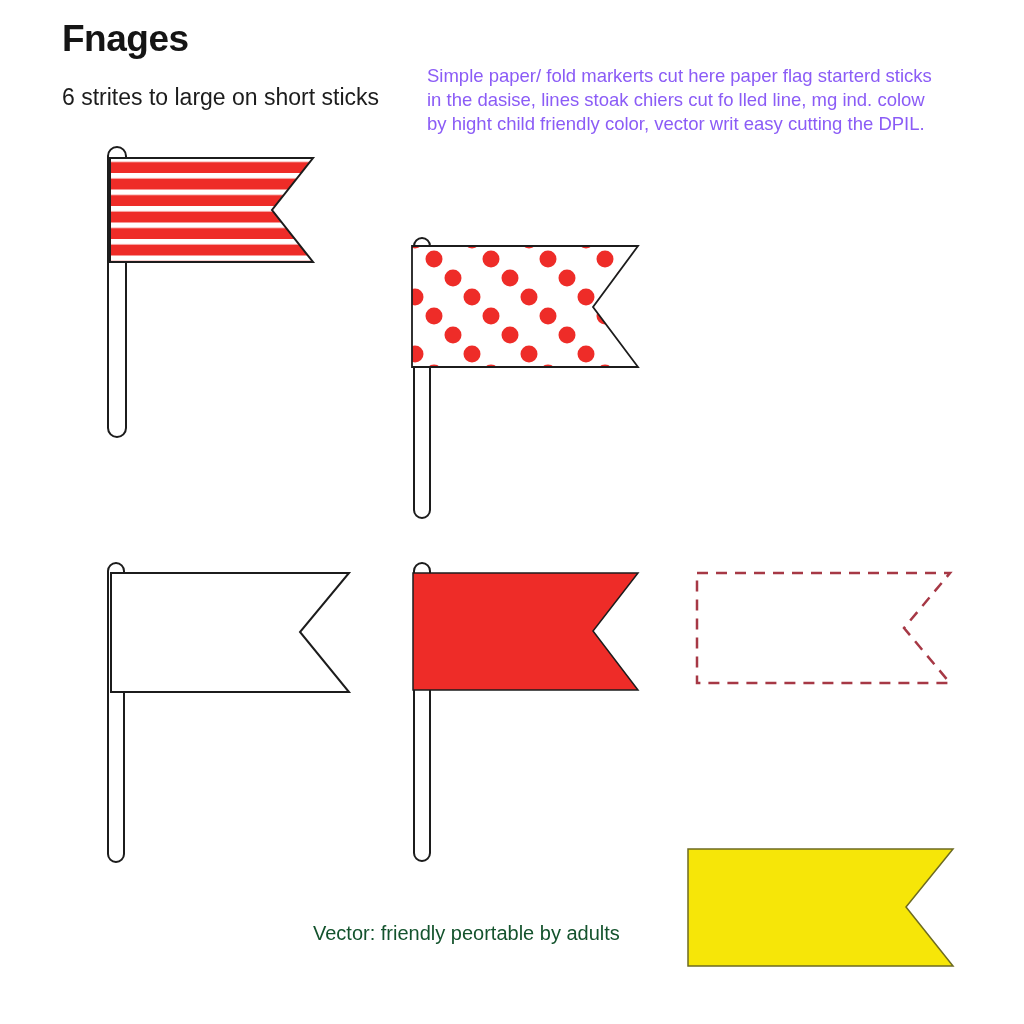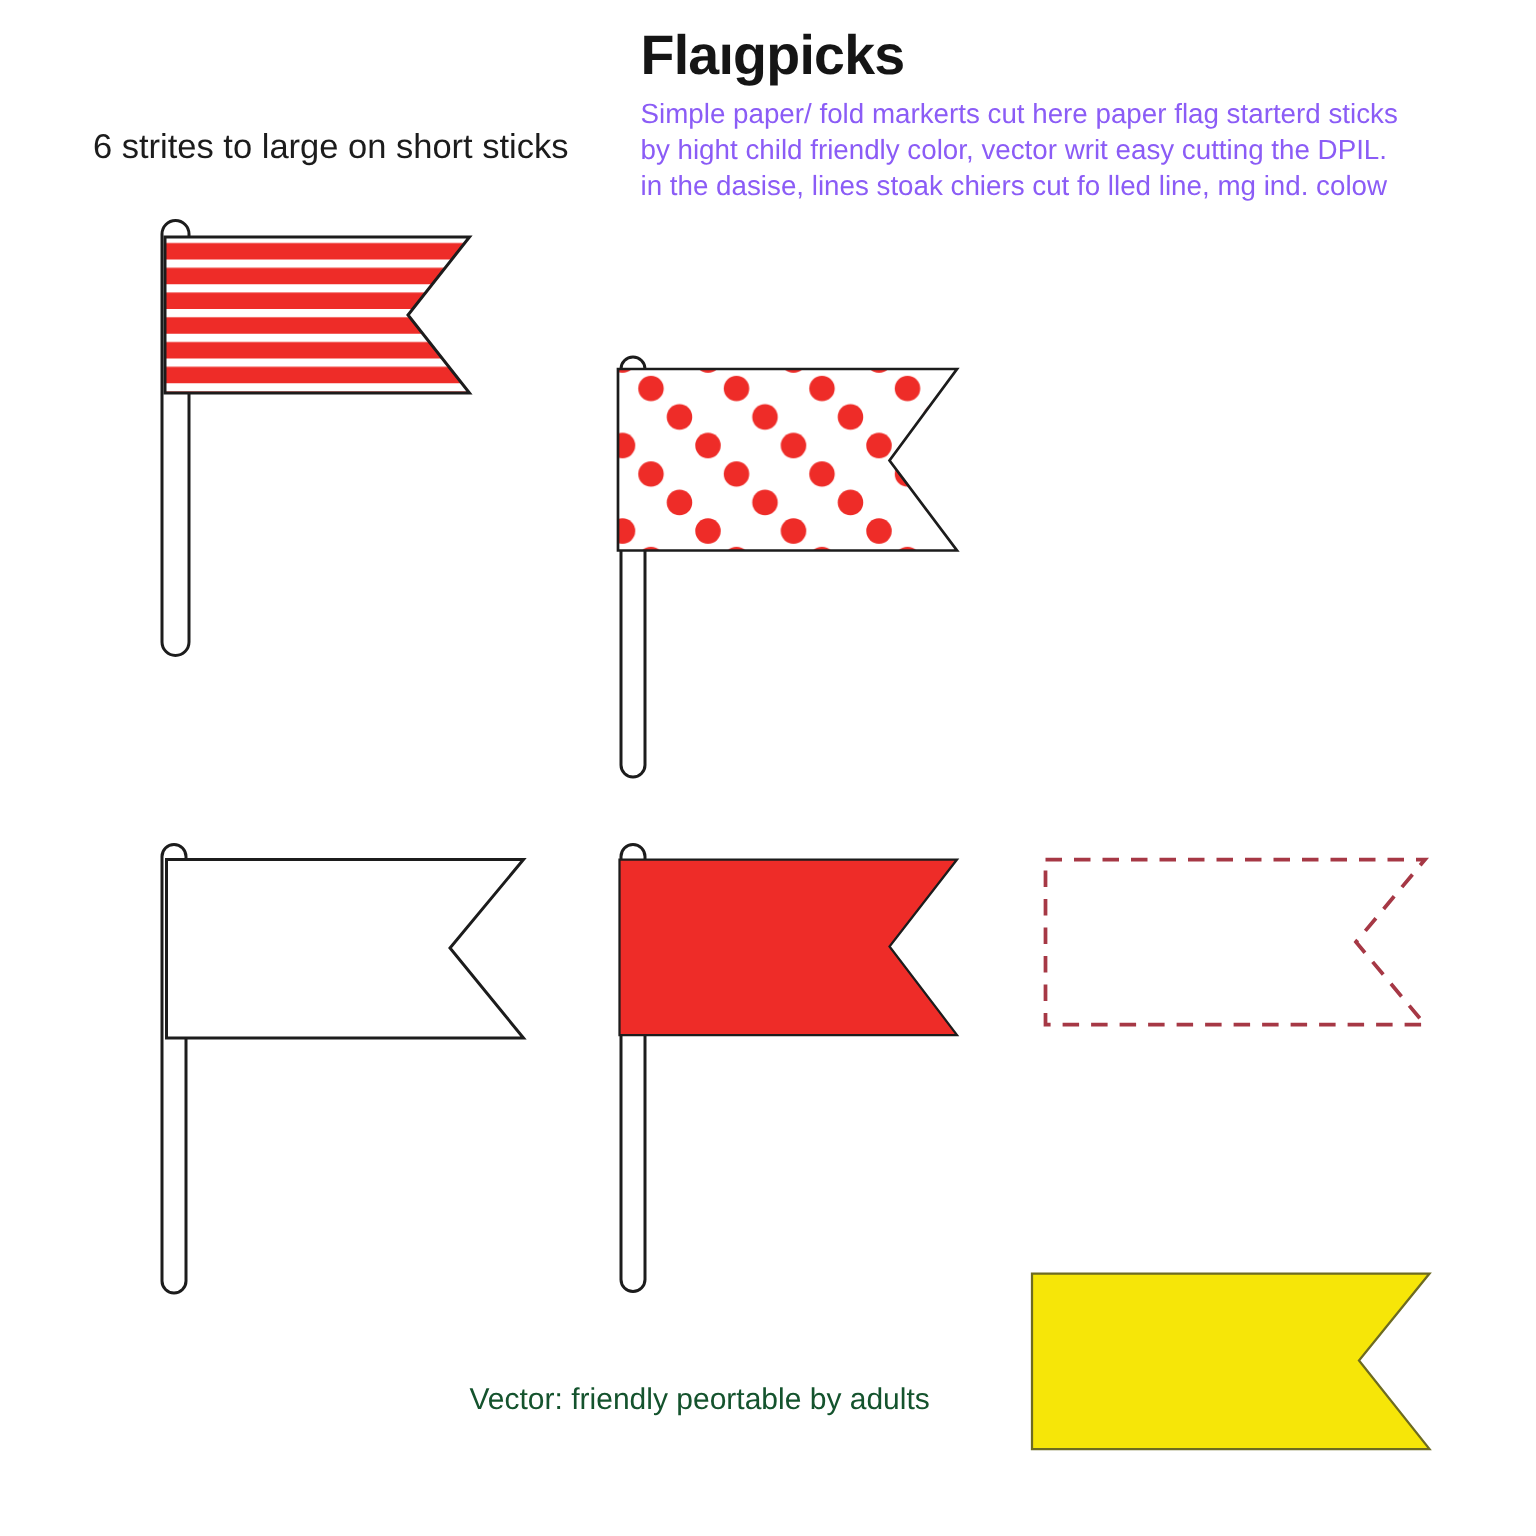--- a/index.html
+++ b/index.html
@@ -40,27 +40,27 @@
     color: #14532d;
     white-space: nowrap;
   }
   svg { display: block; }
 </style>
 </head>
 <body>
 
 <div class="canvas">
 
+  <div class="abs title" style="left:62px; top:18px;">Fnages</div>
   <div class="abs subtitle" style="left:62px; top:84px;">6 strites to large on short sticks</div>
 
-  <div class="abs title" style="left:427px; top:16px;">Flaıgpicks</div>
   <div class="abs desc" style="left:427px; top:64px;">
     <div>Simple paper/ fold markerts cut here paper flag starterd sticks</div>
+    <div>in the dasise, lines stoak chiers cut fo lled line, mg ind. colow</div>
     <div>by hight child friendly color, vector writ easy cutting the DPIL.</div>
-    <div>in the dasise, lines stoak chiers cut fo lled line, mg ind. colow</div>
   </div>
 
   <svg class="abs" style="left:98px; top:140px;" width="230" height="310" viewBox="0 0 230 310">
     <defs>
       <pattern id="stripes" width="14" height="16.5" patternUnits="userSpaceOnUse">
         <rect width="14" height="16.5" fill="#ffffff"></rect>
         <rect y="5.5" width="14" height="11" fill="#ee2c28"></rect>
       </pattern>
     </defs>
     <rect x="10" y="7" width="18" height="290" rx="9" fill="#ffffff" stroke="#1c1c1c" stroke-width="2"></rect>

